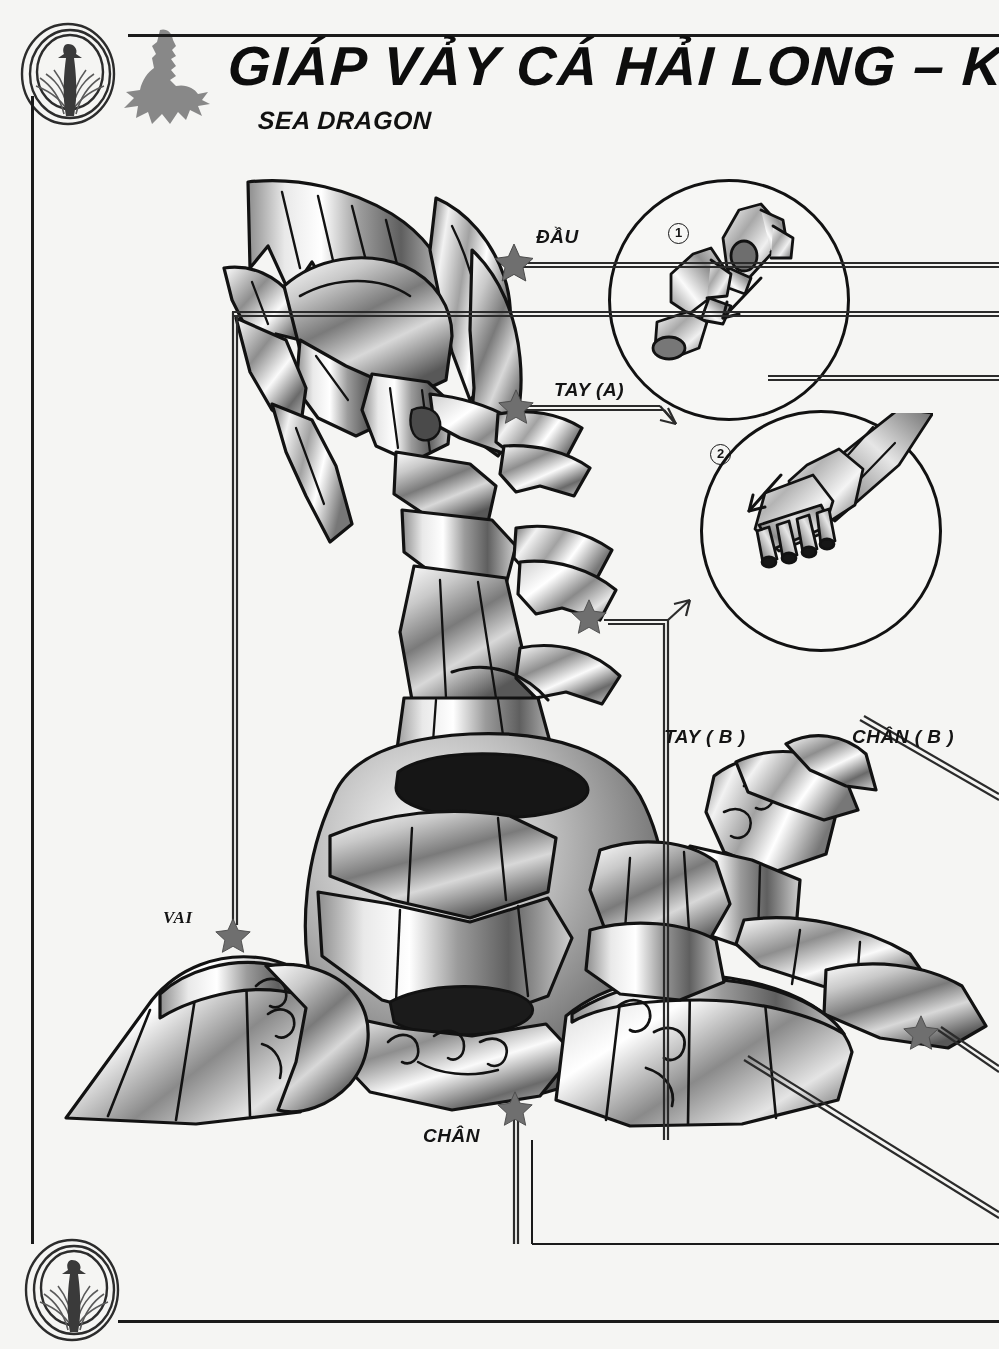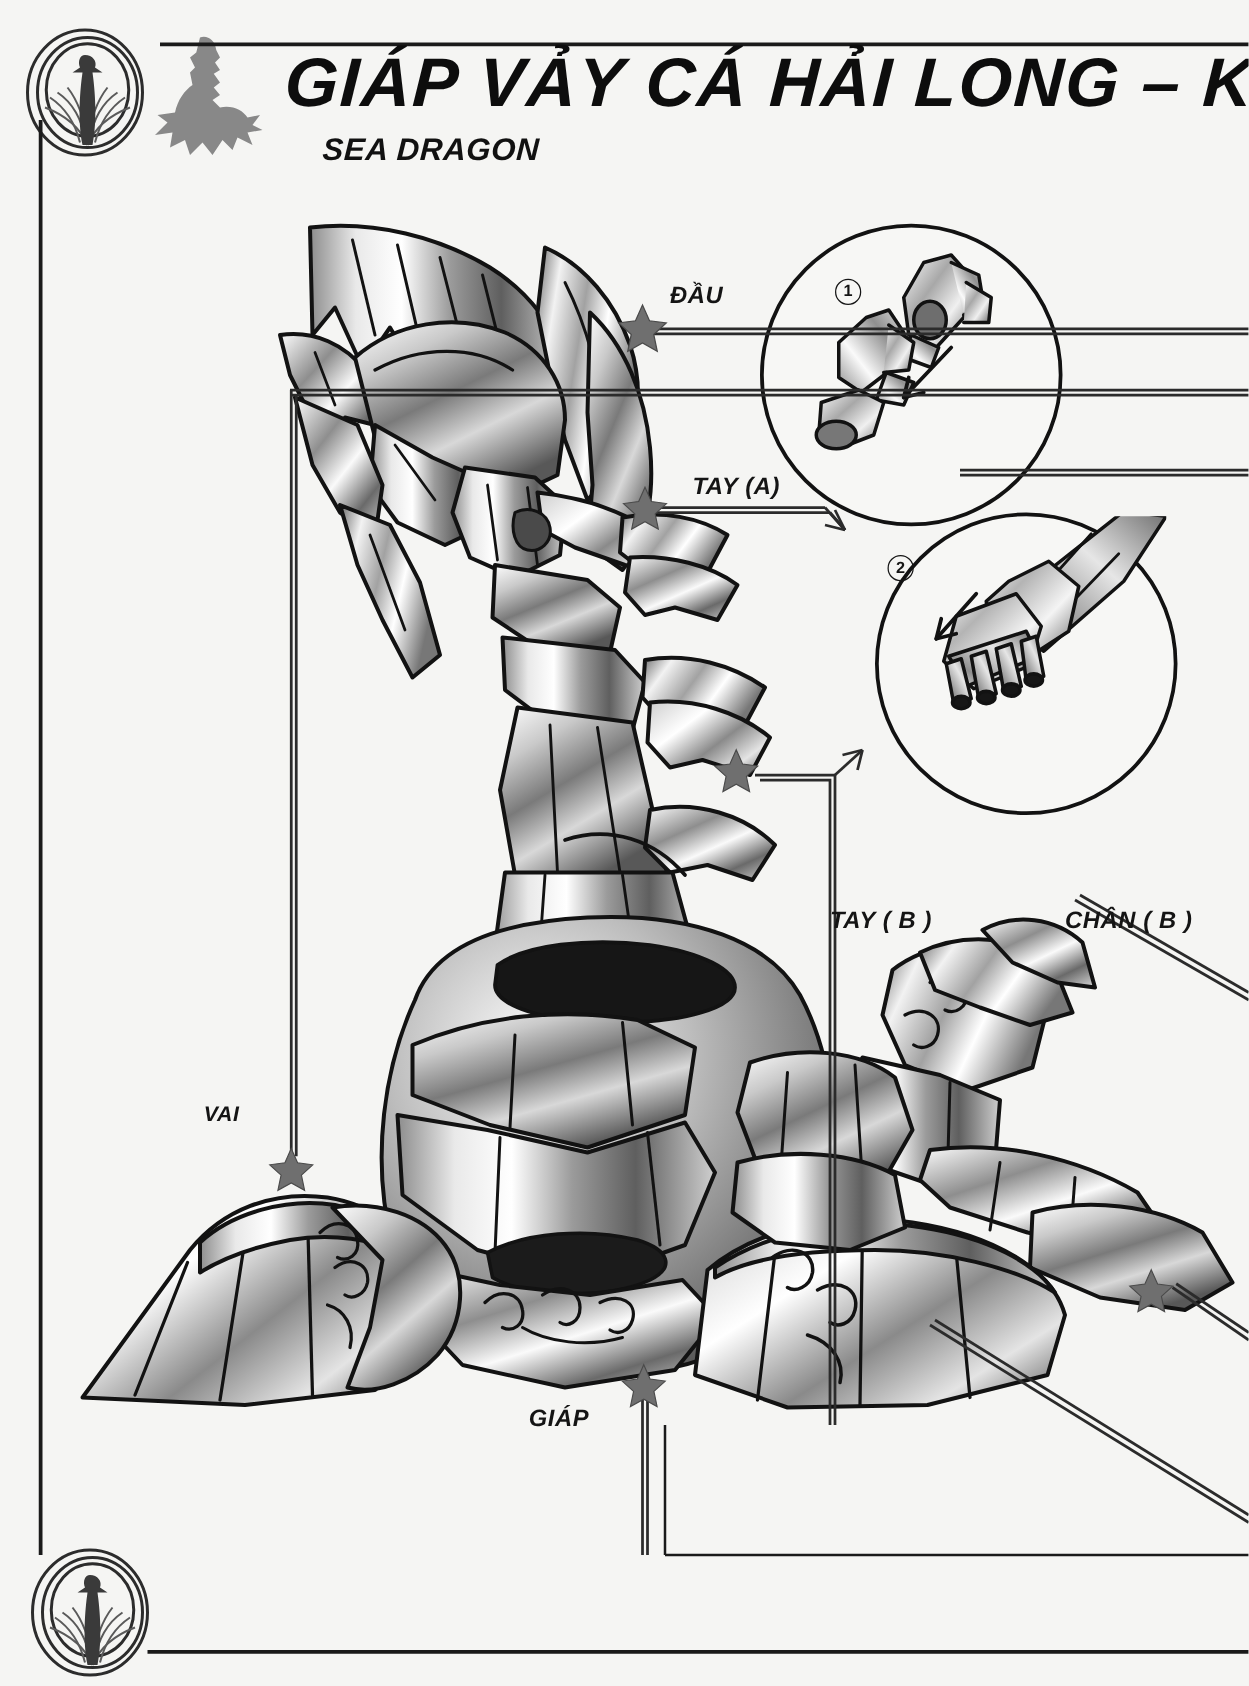--- a/index.html
+++ b/index.html
@@ -505,22 +505,22 @@
       </svg>
   </div>
 
   <div class="title-main" style="left:228px;top:34px;">GIÁP VẢY CÁ HẢI LONG – KA</div>
   <div class="title-sub" style="left:258px;top:106px;">SEA DRAGON</div>
 
   <div class="part-label" style="left:536px;top:226px;">ĐẦU</div>
   <div class="part-label" style="left:554px;top:379px;">TAY (A)</div>
   <div class="part-label" style="left:664px;top:726px;font-style:italic;">TAY ( B )</div>
   <div class="part-label" style="left:852px;top:726px;">CHÂN ( B )</div>
-  <div class="part-label" style="left:163px;top:882px;font-size:17px;">VAI</div>
-  <div class="part-label" style="left:423px;top:1125px;">GIÁP</div>
+  <div class="part-label" style="left:163px;top:908px;font-size:17px;font-family:Liberation Serif, serif;">VAI</div>
+  <div class="part-label" style="left:423px;top:1125px;">CHÂN</div>
 
   <div class="step-num" style="left:668px;top:222px;">
     <span class="ring">1</span>
   </div>
   <div class="step-num" style="left:710px;top:443px;">
     <span class="ring">2</span>
   </div>
 
 </div>
 

